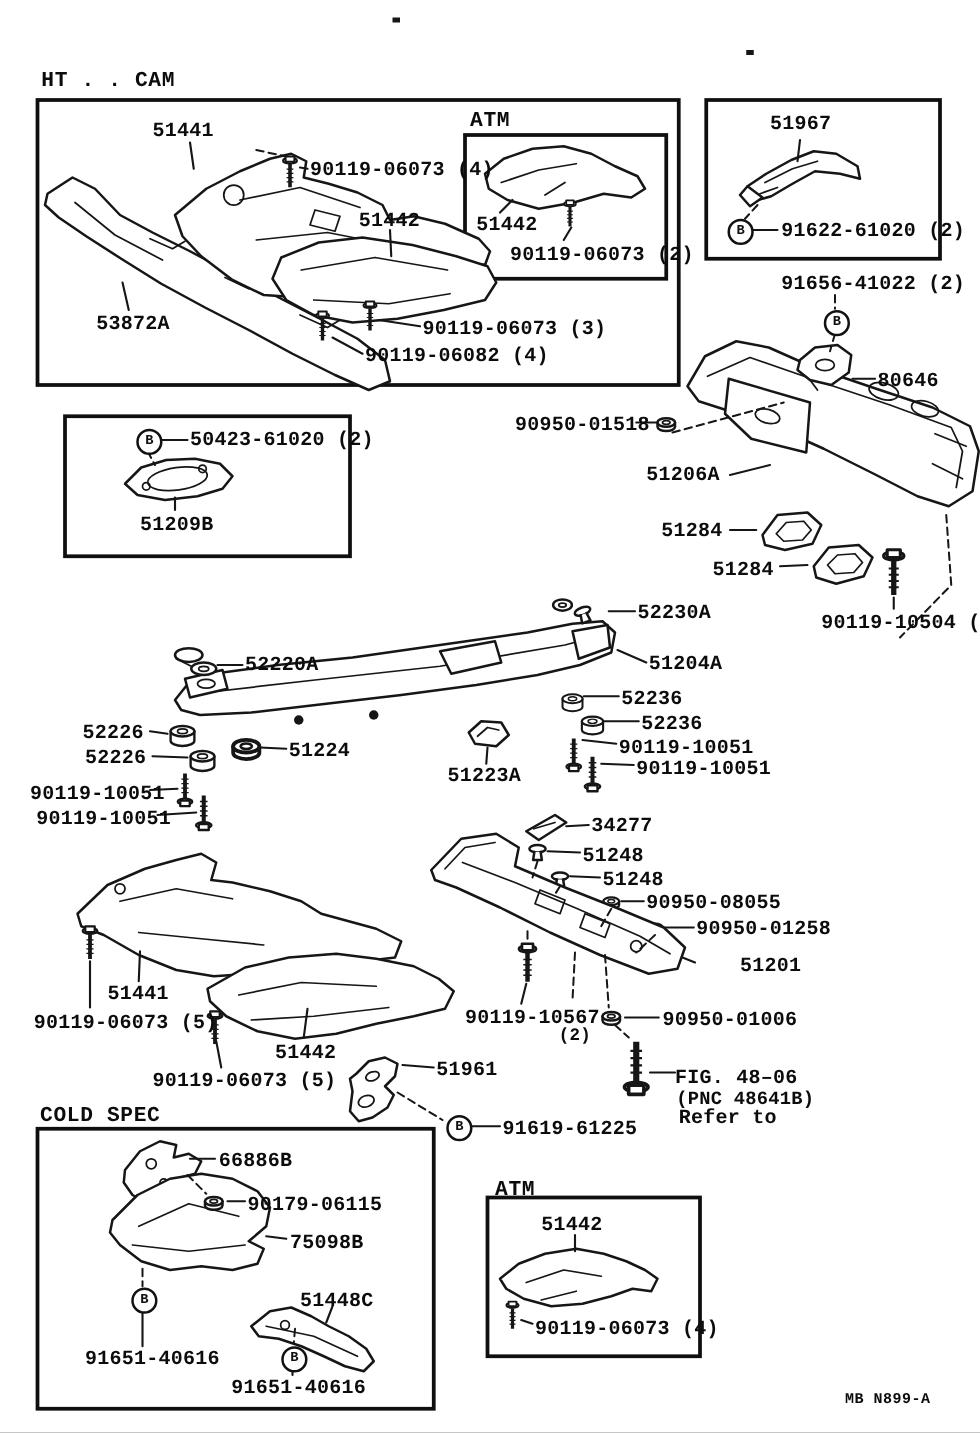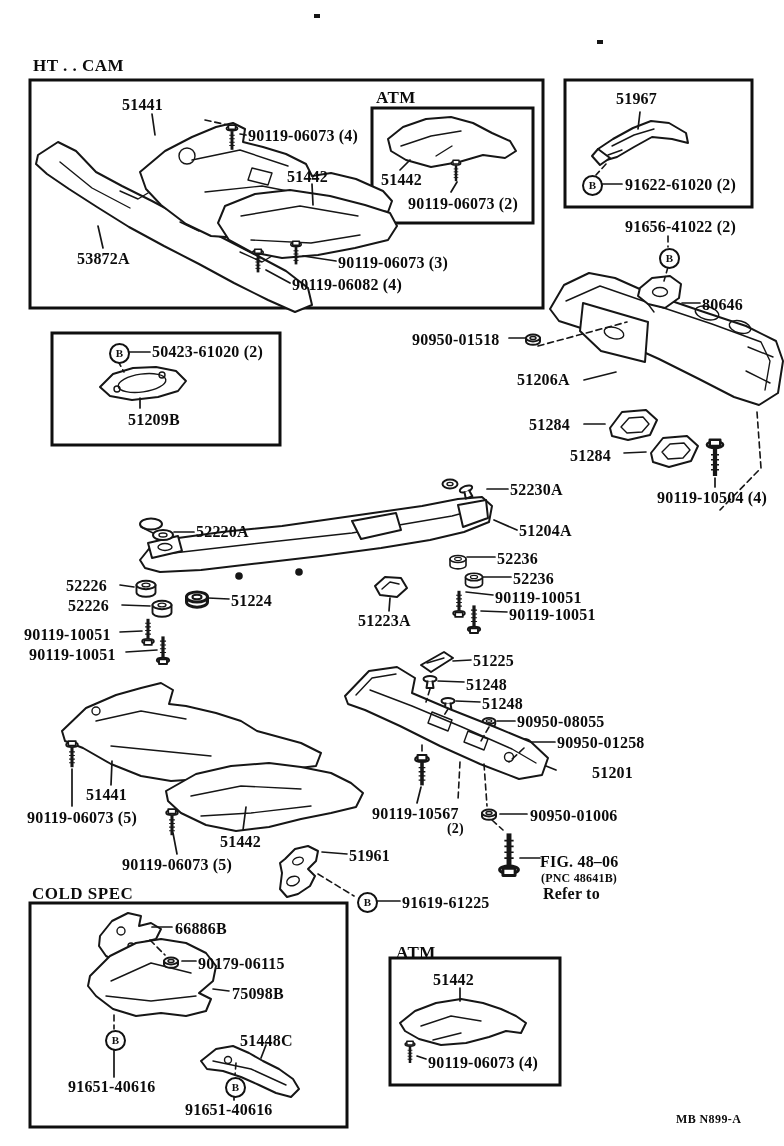--- a/index.html
+++ b/index.html
@@ -1,28 +1,28 @@
 <!DOCTYPE html>
 <html><head>
 <meta charset="utf-8">
 <style>
   html,body{margin:0;padding:0;background:#9a9a9a}
   .page{position:relative;width:784px;height:1146px;background:#ffffff;
-        font-family:Liberation Serif, serif;overflow:hidden}
+        font-family:Liberation Mono, monospace;overflow:hidden}
   .page svg{position:absolute;left:0;top:0}
   .part{fill:#fff;stroke:#161616;stroke-width:2;stroke-linejoin:round;stroke-linecap:round}
   .det{fill:none;stroke:#161616;stroke-width:1.4;stroke-linejoin:round;stroke-linecap:round}
   .ld{fill:none;stroke:#161616;stroke-width:1.7;stroke-linecap:round}
   .dash{fill:none;stroke:#161616;stroke-width:1.6;stroke-dasharray:6 4;stroke-linecap:round}
   .box{fill:none;stroke:#0f0f0f;stroke-width:3}
   .dot{fill:#161616;stroke:none}
   .lbl{position:absolute;font-weight:bold;font-size:16px;color:#0c0c0c;
        white-space:nowrap;letter-spacing:.2px}
   .t{font-size:17px;letter-spacing:.5px}
-  .sm{font-size:12px}
+  .sm{font-size:15px}
   .xs{font-size:14px}
   .ftr{font-size:12px;letter-spacing:.4px}
   .bsym{position:absolute;width:17px;height:17px;border:2.2px solid #111;border-radius:50%;
         font-weight:bold;font-size:11px;line-height:17px;text-align:center;color:#111;background:#fff}
 </style>
 </head>
 <body>
 
 <div class="page">
 
@@ -266,36 +266,36 @@
 
 <span class="lbl" style="left:625px;top:218px">91656-41022 (2)</span>
 <span class="lbl" style="left:702px;top:296px">80646</span>
 <span class="lbl" style="left:412px;top:331px">90950-01518</span>
 <span class="lbl" style="left:517px;top:371px">51206A</span>
 <span class="lbl" style="left:529px;top:416px">51284</span>
 <span class="lbl" style="left:570px;top:447px">51284</span>
 <span class="lbl" style="left:657px;top:489px">90119-10504 (4)</span>
 
 <span class="lbl" style="left:152px;top:343px">50423-61020 (2)</span>
-<span class="lbl" style="left:128px;top:411px">51209B</span>
+<span class="lbl" style="left:112px;top:411px">51209B</span>
 
 <span class="lbl" style="left:510px;top:481px">52230A</span>
 <span class="lbl" style="left:196px;top:523px">52220A</span>
 <span class="lbl" style="left:519px;top:522px">51204A</span>
 <span class="lbl" style="left:497px;top:550px">52236</span>
 <span class="lbl" style="left:513px;top:570px">52236</span>
 <span class="lbl" style="left:495px;top:589px">90119-10051</span>
 <span class="lbl" style="left:509px;top:606px">90119-10051</span>
 <span class="lbl" style="left:66px;top:577px">52226</span>
 <span class="lbl" style="left:68px;top:597px">52226</span>
 <span class="lbl" style="left:24px;top:626px">90119-10051</span>
 <span class="lbl" style="left:29px;top:646px">90119-10051</span>
 <span class="lbl" style="left:231px;top:592px">51224</span>
 <span class="lbl" style="left:358px;top:612px">51223A</span>
-<span class="lbl" style="left:473px;top:652px">51225</span>
+<span class="lbl" style="left:473px;top:652px">34277</span>
 <span class="lbl" style="left:466px;top:676px">51248</span>
 <span class="lbl" style="left:482px;top:695px">51248</span>
 <span class="lbl" style="left:517px;top:713px">90950-08055</span>
 <span class="lbl" style="left:557px;top:734px">90950-01258</span>
 <span class="lbl" style="left:592px;top:764px">51201</span>
 <span class="lbl" style="left:372px;top:805px">90119-10567</span>
 <span class="lbl xs" style="left:447px;top:821px">(2)</span>
 <span class="lbl" style="left:530px;top:807px">90950-01006</span>
 <span class="lbl" style="left:543px;top:885px">Refer to</span>
 <span class="lbl" style="left:540px;top:853px">FIG. 48–06</span>

